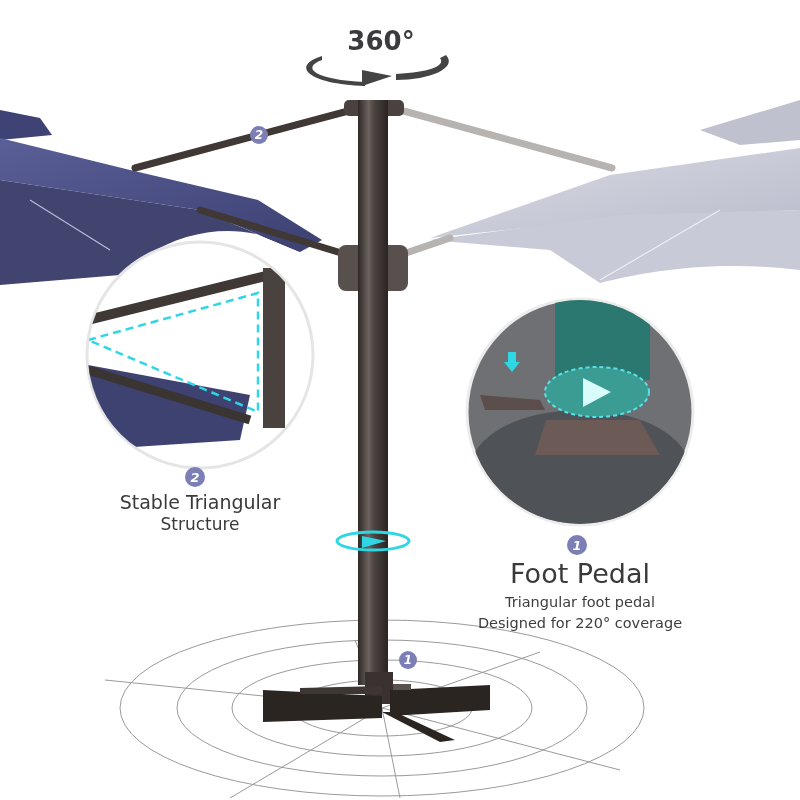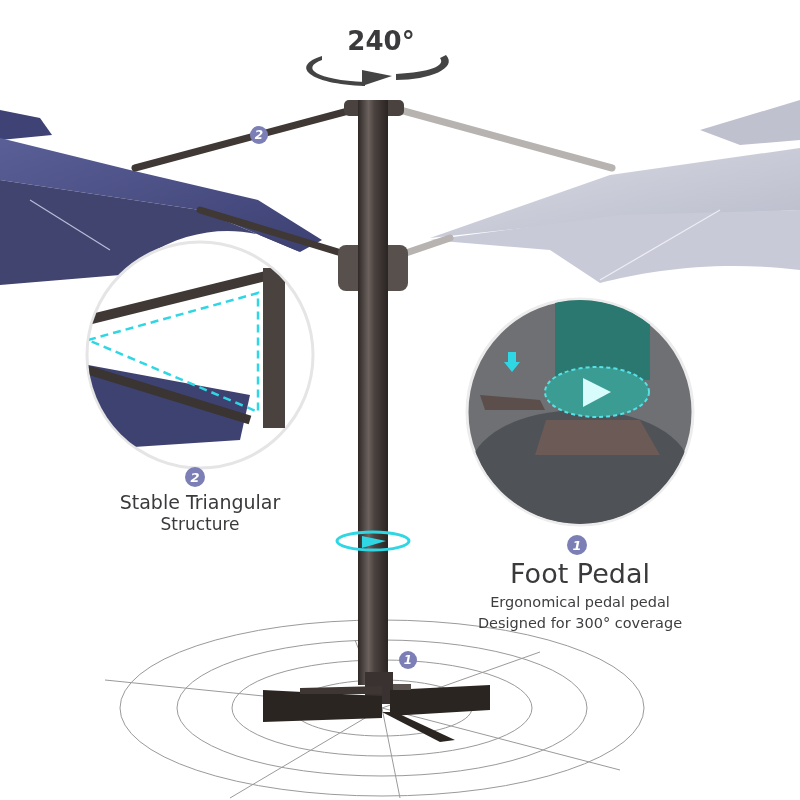--- a/index.html
+++ b/index.html
@@ -115,30 +115,30 @@
     </g>
   </g>
 
   <g fill="#444">
     <path d="M322,60 C300,68 316,80 365,82 L365,86 C308,84 290,66 322,56 Z"></path>
     <polygon points="362,70 392,76 362,86"></polygon>
     <path d="M396,74 C430,72 446,66 440,58 L446,55 C458,68 430,80 396,80 Z"></path>
   </g>
 </svg>
 
-<div class="rot-label">240°</div>
+<div class="rot-label">360°</div>
 
 <div class="badge" style="left:250px;top:126px;background:#7b7fb6;font-size:12px;width:18px;height:18px;">2</div>
 
 <div class="badge" style="left:399px;top:651px;background:#7b7fb6;font-size:12px;width:18px;height:18px;">1</div>
 
 <div>
   <div class="badge" style="left:185px;top:467px;background:#7b7fb6;">2</div>
   <div class="title" style="left:80px;top:491px;width:240px;font-size:19px;">Stable Triangular</div>
   <div class="title" style="left:80px;top:514px;width:240px;font-size:17px;">Structure</div>
 </div>
 
 <div>
   <div class="badge" style="left:567px;top:535px;background:#7b7fb6;">1</div>
   <div class="title" style="left:460px;top:558px;width:240px;font-size:27px;text-align:center;">Foot Pedal</div>
-  <div class="sub" style="left:445px;top:594px;width:270px;font-size:14.5px;">Ergonomical pedal pedal</div>
-  <div class="sub" style="left:445px;top:615px;width:270px;font-size:14.5px;">Designed for 300° coverage</div>
+  <div class="sub" style="left:445px;top:594px;width:270px;font-size:14.5px;">Triangular foot pedal</div>
+  <div class="sub" style="left:445px;top:615px;width:270px;font-size:14.5px;">Designed for 220° coverage</div>
 </div>
 
 </body></html>

